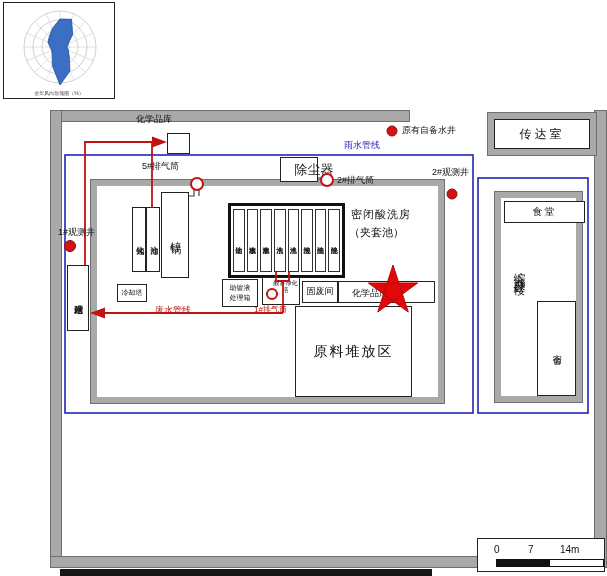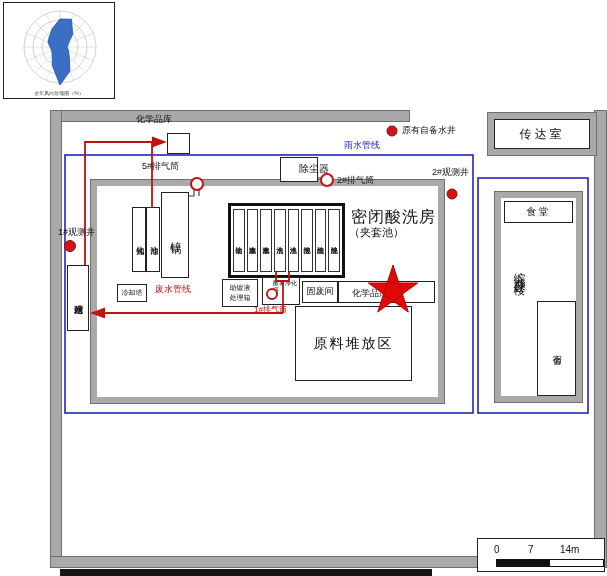--- a/index.html
+++ b/index.html
@@ -1,19 +1,19 @@
 <!DOCTYPE html>
 <html><head>
 <meta charset="utf-8">
 <style>
   html,body{margin:0;padding:0;background:#fff;}
   .canvas{position:relative;width:607px;height:576px;background:#ffffff;overflow:hidden;
           font-family:"Liberation Sans",sans-serif;color:#111;}
   .wall{position:absolute;background:#a9a9a9;border:1px solid #6f6f6f;box-sizing:border-box;}
-  .room{position:absolute;background:#ffffff;border:1px solid #222;box-sizing:border-box;}
+  .room{position:absolute;background:#ffffff;border:1px solid #222;box-sizing:border-box;text-align:center;}
   .lbl{position:absolute;line-height:1.05;white-space:nowrap;color:#111;}
   .vlbl{writing-mode:vertical-rl;text-orientation:upright;}
   .center{display:flex;align-items:center;justify-content:center;}
   .red{color:#c11212;}
   .blue{color:#2323b8;}
   .overlay{position:absolute;left:0;top:0;pointer-events:none;}
   .pool-grid{position:absolute;left:228px;top:203px;width:117px;height:75px;background:#fff;
              border:3px solid #111;box-sizing:border-box;display:flex;gap:2px;padding:3px 2px;}
   .pool-cell{flex:1;border:1px solid #333;background:#fff;display:flex;align-items:center;
              justify-content:center;font-size:7px;writing-mode:vertical-rl;text-orientation:upright;
@@ -59,21 +59,21 @@
   <div class="wall" style="left:50px;top:556px;width:557px;height:12px;"></div>
   <div class="wall" style="left:594px;top:110px;width:13px;height:458px;"></div>
 
   <div class="wall" style="left:487px;top:112px;width:110px;height:44px;"></div>
   <div class="room center" style="left:494px;top:119px;width:96px;height:30px;">
     <span class="lbl" style="position:static;font-size:12px;letter-spacing:3px;">传达室</span>
   </div>
 
   <div class="wall" style="left:494px;top:191px;width:89px;height:212px;"></div>
   <div class="room" style="left:501px;top:198px;width:75px;height:198px;border:none;"></div>
-  <div class="room center" style="left:504px;top:201px;width:69px;height:22px;">
+  <div class="room center" style="left:504px;top:201px;width:81px;height:22px;">
     <span class="lbl" style="position:static;font-size:10px;letter-spacing:2px;">食堂</span>
   </div>
   <div class="lbl vlbl" style="left:513px;top:262px;font-size:12px;letter-spacing:3px;">综合办公楼</div>
   <div class="room center" style="left:537px;top:301px;width:39px;height:95px;">
     <span class="lbl vlbl" style="position:static;font-size:9px;letter-spacing:2px;">宿舍</span>
   </div>
 
   <div class="wall" style="left:90px;top:179px;width:355px;height:225px;"></div>
   <div class="room" style="left:97px;top:186px;width:341px;height:211px;border:none;"></div>
 
@@ -90,51 +90,51 @@
   <div class="pool-grid">
     <div class="pool-cell">助镀池</div>
     <div class="pool-cell">事故水池</div>
     <div class="pool-cell">事故水池</div>
     <div class="pool-cell">水洗池</div>
     <div class="pool-cell">水洗池</div>
     <div class="pool-cell">酸洗池</div>
     <div class="pool-cell">酸洗池</div>
     <div class="pool-cell">酸洗池</div>
   </div>
-  <div class="lbl" style="left:351px;top:209px;font-size:16px;letter-spacing:1px;">密闭酸洗房</div>
+  <div class="lbl" style="left:351px;top:209px;font-size:11px;letter-spacing:1px;">密闭酸洗房</div>
   <div class="lbl" style="left:349px;top:227px;font-size:11px;">（夹套池）</div>
 
   <div class="room center" style="left:117px;top:284px;width:30px;height:18px;">
     <span class="lbl" style="position:static;font-size:7px;">冷却塔</span>
   </div>
   <div class="room" style="left:222px;top:279px;width:36px;height:28px;text-align:center;">
     <div class="lbl" style="position:static;font-size:7px;margin-top:4px;">助镀液</div>
     <div class="lbl" style="position:static;font-size:7px;margin-top:3px;">处理箱</div>
   </div>
   <div class="room" style="left:262px;top:277px;width:38px;height:28px;">
     <div class="lbl" style="position:static;font-size:6px;white-space:normal;line-height:1.2;padding:2px 1px 0 10px;">酸雾净化塔</div>
   </div>
   <div class="room center" style="left:302px;top:281px;width:36px;height:22px;">
     <span class="lbl" style="position:static;font-size:9px;">固废间</span>
   </div>
   <div class="room" style="left:338px;top:281px;width:97px;height:22px;">
     <span class="lbl" style="left:13px;top:7px;font-size:9px;">化学品库</span>
   </div>
 
-  <div class="room center" style="left:295px;top:306px;width:117px;height:75px;">
+  <div class="room center" style="left:295px;top:306px;width:117px;height:91px;">
     <span class="lbl" style="position:static;font-size:14px;letter-spacing:2px;">原料堆放区</span>
   </div>
 
   <div class="room center" style="left:67px;top:265px;width:22px;height:66px;">
     <span class="lbl vlbl" style="position:static;font-size:9px;">污水处理站</span>
   </div>
 
   <div class="room" style="left:167px;top:133px;width:23px;height:21px;"></div>
   <div class="room center" style="left:280px;top:157px;width:38px;height:25px;">
-    <span class="lbl" style="position:static;font-size:10px;padding-left:30px;">除尘器</span>
+    <span class="lbl" style="position:static;font-size:13px;padding-left:30px;">除尘器</span>
   </div>
 
   <div class="scalebox">
     <span class="lbl" style="left:16px;top:6px;font-size:10px;">0</span>
     <span class="lbl" style="left:50px;top:6px;font-size:10px;">7</span>
     <span class="lbl" style="left:82px;top:6px;font-size:10px;">14m</span>
     <div class="barblack"></div>
     <div class="barwhite"></div>
   </div>
 
@@ -167,16 +167,16 @@
     <path d="M393,265 L408.3,312.1 L368.3,283 L417.7,283 L377.7,312.1 Z" fill="#e00808" stroke="#b80606" stroke-width="1" fill-rule="nonzero"></path>
   </svg>
 
   <div class="lbl" style="left:136px;top:115px;font-size:9px;">化学品库</div>
   <div class="lbl" style="left:142px;top:162px;font-size:9px;">5#排气筒</div>
   <div class="lbl" style="left:337px;top:176px;font-size:9px;">2#排气筒</div>
   <div class="lbl blue" style="left:336px;top:141px;font-size:9px;padding-left:8px;">雨水管线</div>
   <div class="lbl" style="left:402px;top:126px;font-size:9px;">原有自备水井</div>
   <div class="lbl" style="left:432px;top:168px;font-size:9px;">2#观测井</div>
   <div class="lbl" style="left:58px;top:228px;font-size:9px;">1#观测井</div>
-  <div class="lbl red" style="left:155px;top:285px;font-size:9px;">废水管线</div>
+  <div class="lbl red" style="left:155px;top:306px;font-size:9px;">废水管线</div>
   <div class="lbl red" style="left:254px;top:306px;font-size:8px;">1#排气筒</div>
 
 </div>
 
 </body></html>

